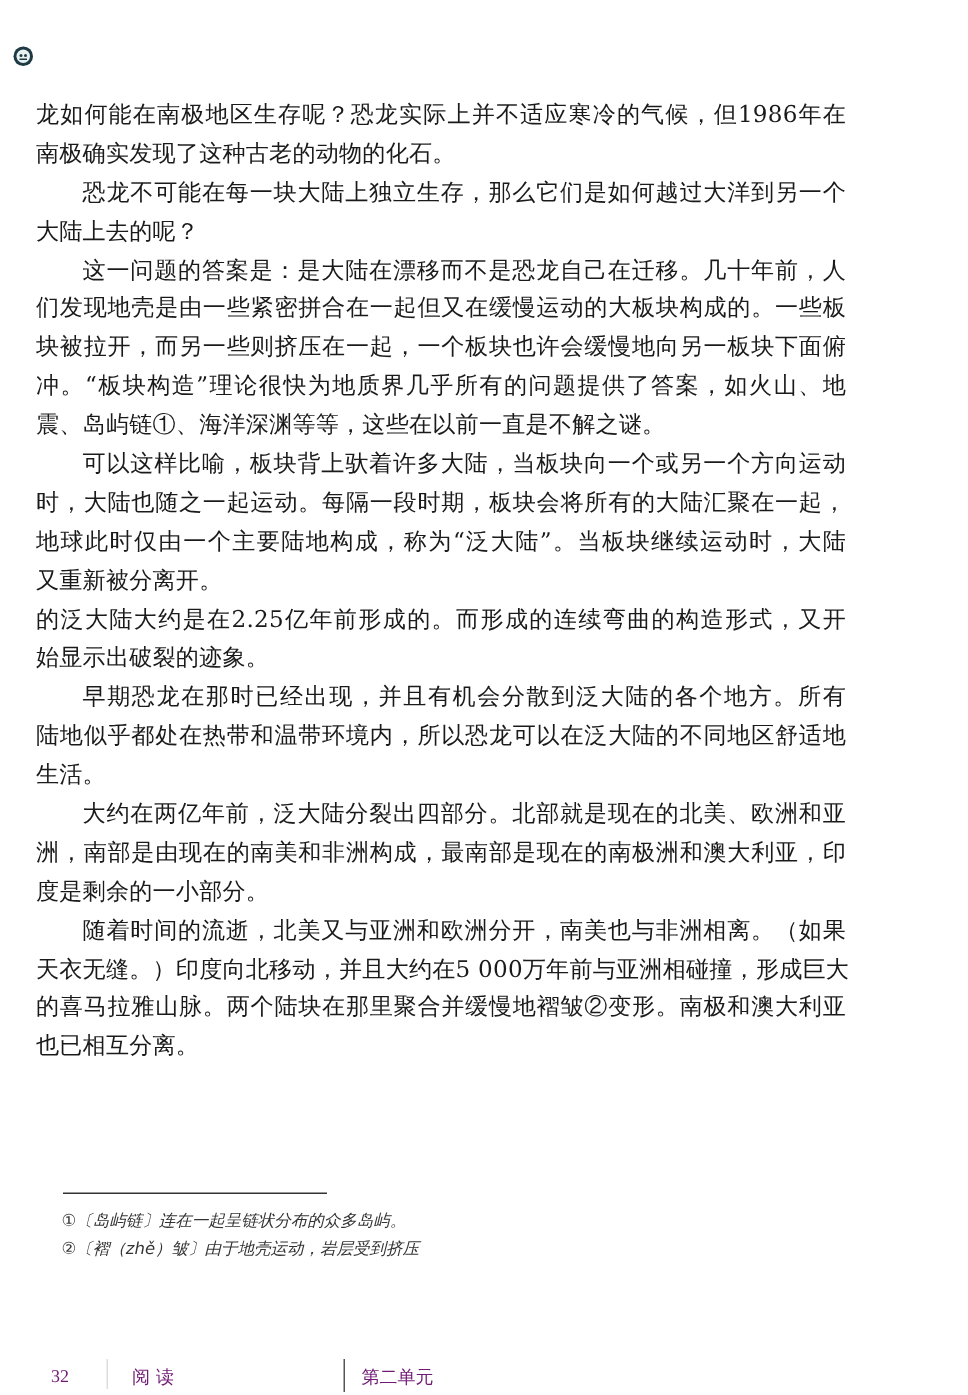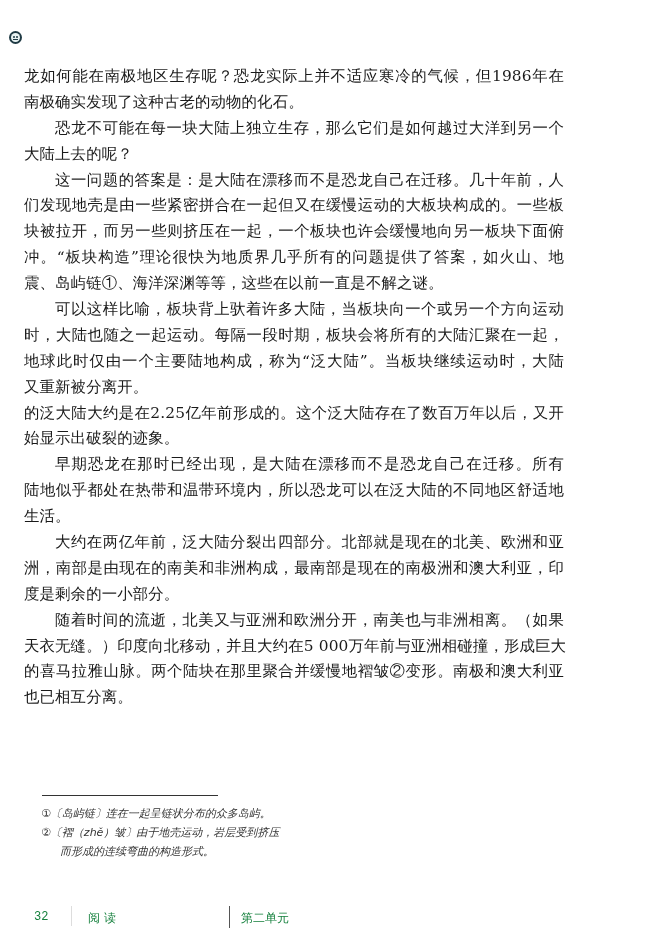--- a/index.html
+++ b/index.html
@@ -25,21 +25,21 @@
       letter-spacing: 0.15px; text-align: justify; text-align-last: justify;
     }
     .line.indent { padding-left: 31px; }
     .line.last { text-align-last: left; }
 
     .footnote-rule { position: absolute; left: 42px; top: 795px; width: 176px; height: 1px; background: #333; }
     .footnotes { position: absolute; left: 41px; top: 804px; font-family: "DejaVu Sans", "Liberation Sans", sans-serif; font-size: 11px; color: #333; font-style: italic; }
     .fn { height: 19px; line-height: 19px; white-space: nowrap; }
     .fn.cont { padding-left: 19px; }
 
-    .footer { position: absolute; left: 0; top: 900px; width: 645px; height: 30px; font-family: Liberation Mono, monospace; font-size: 12px; color: #15803d; }
+    .footer { position: absolute; left: 0; top: 900px; width: 645px; height: 30px; font-family: Liberation Serif, serif; font-size: 12px; color: #701a75; }
     .page-num { position: absolute; left: 34px; top: 10px; }
     .sep1 { position: absolute; left: 71px; top: 6px; width: 1px; height: 20px; background: #ddd; }
     .book-name { position: absolute; left: 88px; top: 10px; letter-spacing: 4px; }
     .sep2 { position: absolute; left: 229px; top: 6px; width: 1px; height: 22px; background: #555; }
     .unit-name { position: absolute; left: 241px; top: 10px; }
   </style>
 </head>
 <body>
 
 <div class="emoji-icon">
@@ -55,39 +55,38 @@
     <div class="line last">大陆上去的呢？</div>
     <div class="line indent">这一问题的答案是：是大陆在漂移而不是恐龙自己在迁移。几十年前，人</div>
     <div class="line">们发现地壳是由一些紧密拼合在一起但又在缓慢运动的大板块构成的。一些板</div>
     <div class="line">块被拉开，而另一些则挤压在一起，一个板块也许会缓慢地向另一板块下面俯</div>
     <div class="line">冲。“板块构造”理论很快为地质界几乎所有的问题提供了答案，如火山、地</div>
     <div class="line last">震、岛屿链①、海洋深渊等等，这些在以前一直是不解之谜。</div>
     <div class="line indent">可以这样比喻，板块背上驮着许多大陆，当板块向一个或另一个方向运动</div>
     <div class="line">时，大陆也随之一起运动。每隔一段时期，板块会将所有的大陆汇聚在一起，</div>
     <div class="line">地球此时仅由一个主要陆地构成，称为“泛大陆”。当板块继续运动时，大陆</div>
     <div class="line last">又重新被分离开。</div>
-    <div class="line">的泛大陆大约是在2.25亿年前形成的。这个泛大陆存在了数百万年以后，又开</div>
+    <div class="line">的泛大陆大约是在2.25亿年前形成的。而形成的连续弯曲的构造形式，又开</div>
     <div class="line last">始显示出破裂的迹象。</div>
-    <div class="line indent">早期恐龙在那时已经出现，是大陆在漂移而不是恐龙自己在迁移。所有</div>
+    <div class="line indent">早期恐龙在那时已经出现，并且有机会分散到泛大陆的各个地方。所有</div>
     <div class="line">陆地似乎都处在热带和温带环境内，所以恐龙可以在泛大陆的不同地区舒适地</div>
     <div class="line last">生活。</div>
     <div class="line indent">大约在两亿年前，泛大陆分裂出四部分。北部就是现在的北美、欧洲和亚</div>
     <div class="line">洲，南部是由现在的南美和非洲构成，最南部是现在的南极洲和澳大利亚，印</div>
     <div class="line last">度是剩余的一小部分。</div>
     <div class="line indent">随着时间的流逝，北美又与亚洲和欧洲分开，南美也与非洲相离。（如果</div>
     <div class="line">天衣无缝。）印度向北移动，并且大约在5 000万年前与亚洲相碰撞，形成巨大</div>
     <div class="line">的喜马拉雅山脉。两个陆块在那里聚合并缓慢地褶皱②变形。南极和澳大利亚</div>
     <div class="line last">也已相互分离。</div>
   </div>
 
 <div class="footnote-rule"></div>
 <div class="footnotes">
   <div class="fn">①〔岛屿链〕连在一起呈链状分布的众多岛屿。</div>
   <div class="fn">②〔褶（zhě）皱〕由于地壳运动，岩层受到挤压</div>
-  <div class="fn cont">而形成的连续弯曲的构造形式。</div>
 </div>
 
 <div class="footer">
   <span class="page-num">32</span>
   <span class="sep1"></span>
   <span class="book-name">阅读</span>
   <span class="sep2"></span>
   <span class="unit-name">第二单元</span>
 </div>
 

